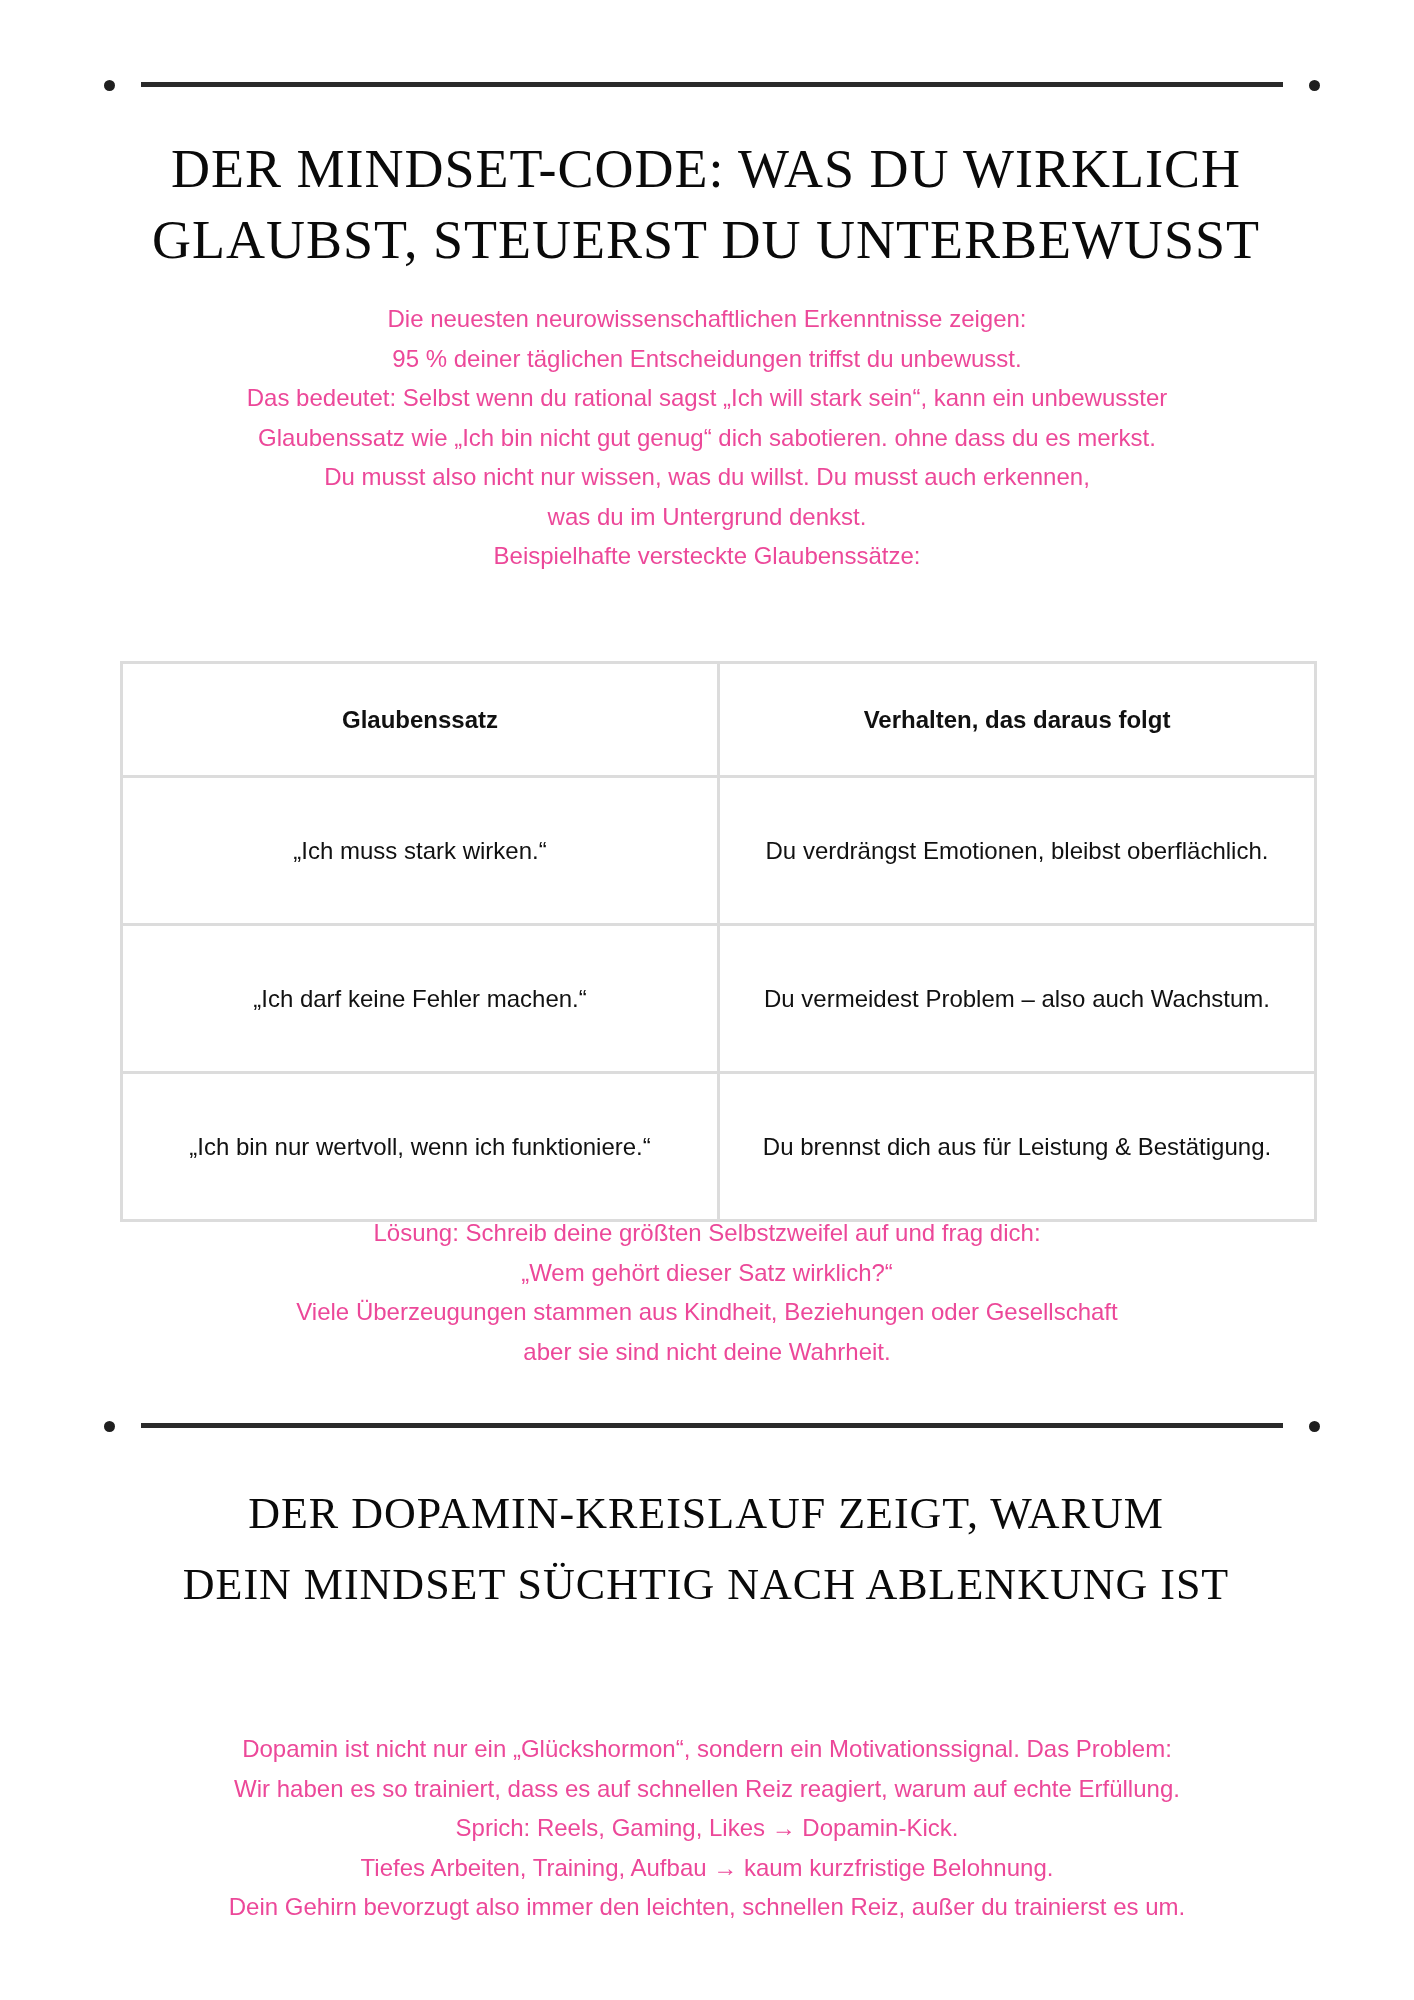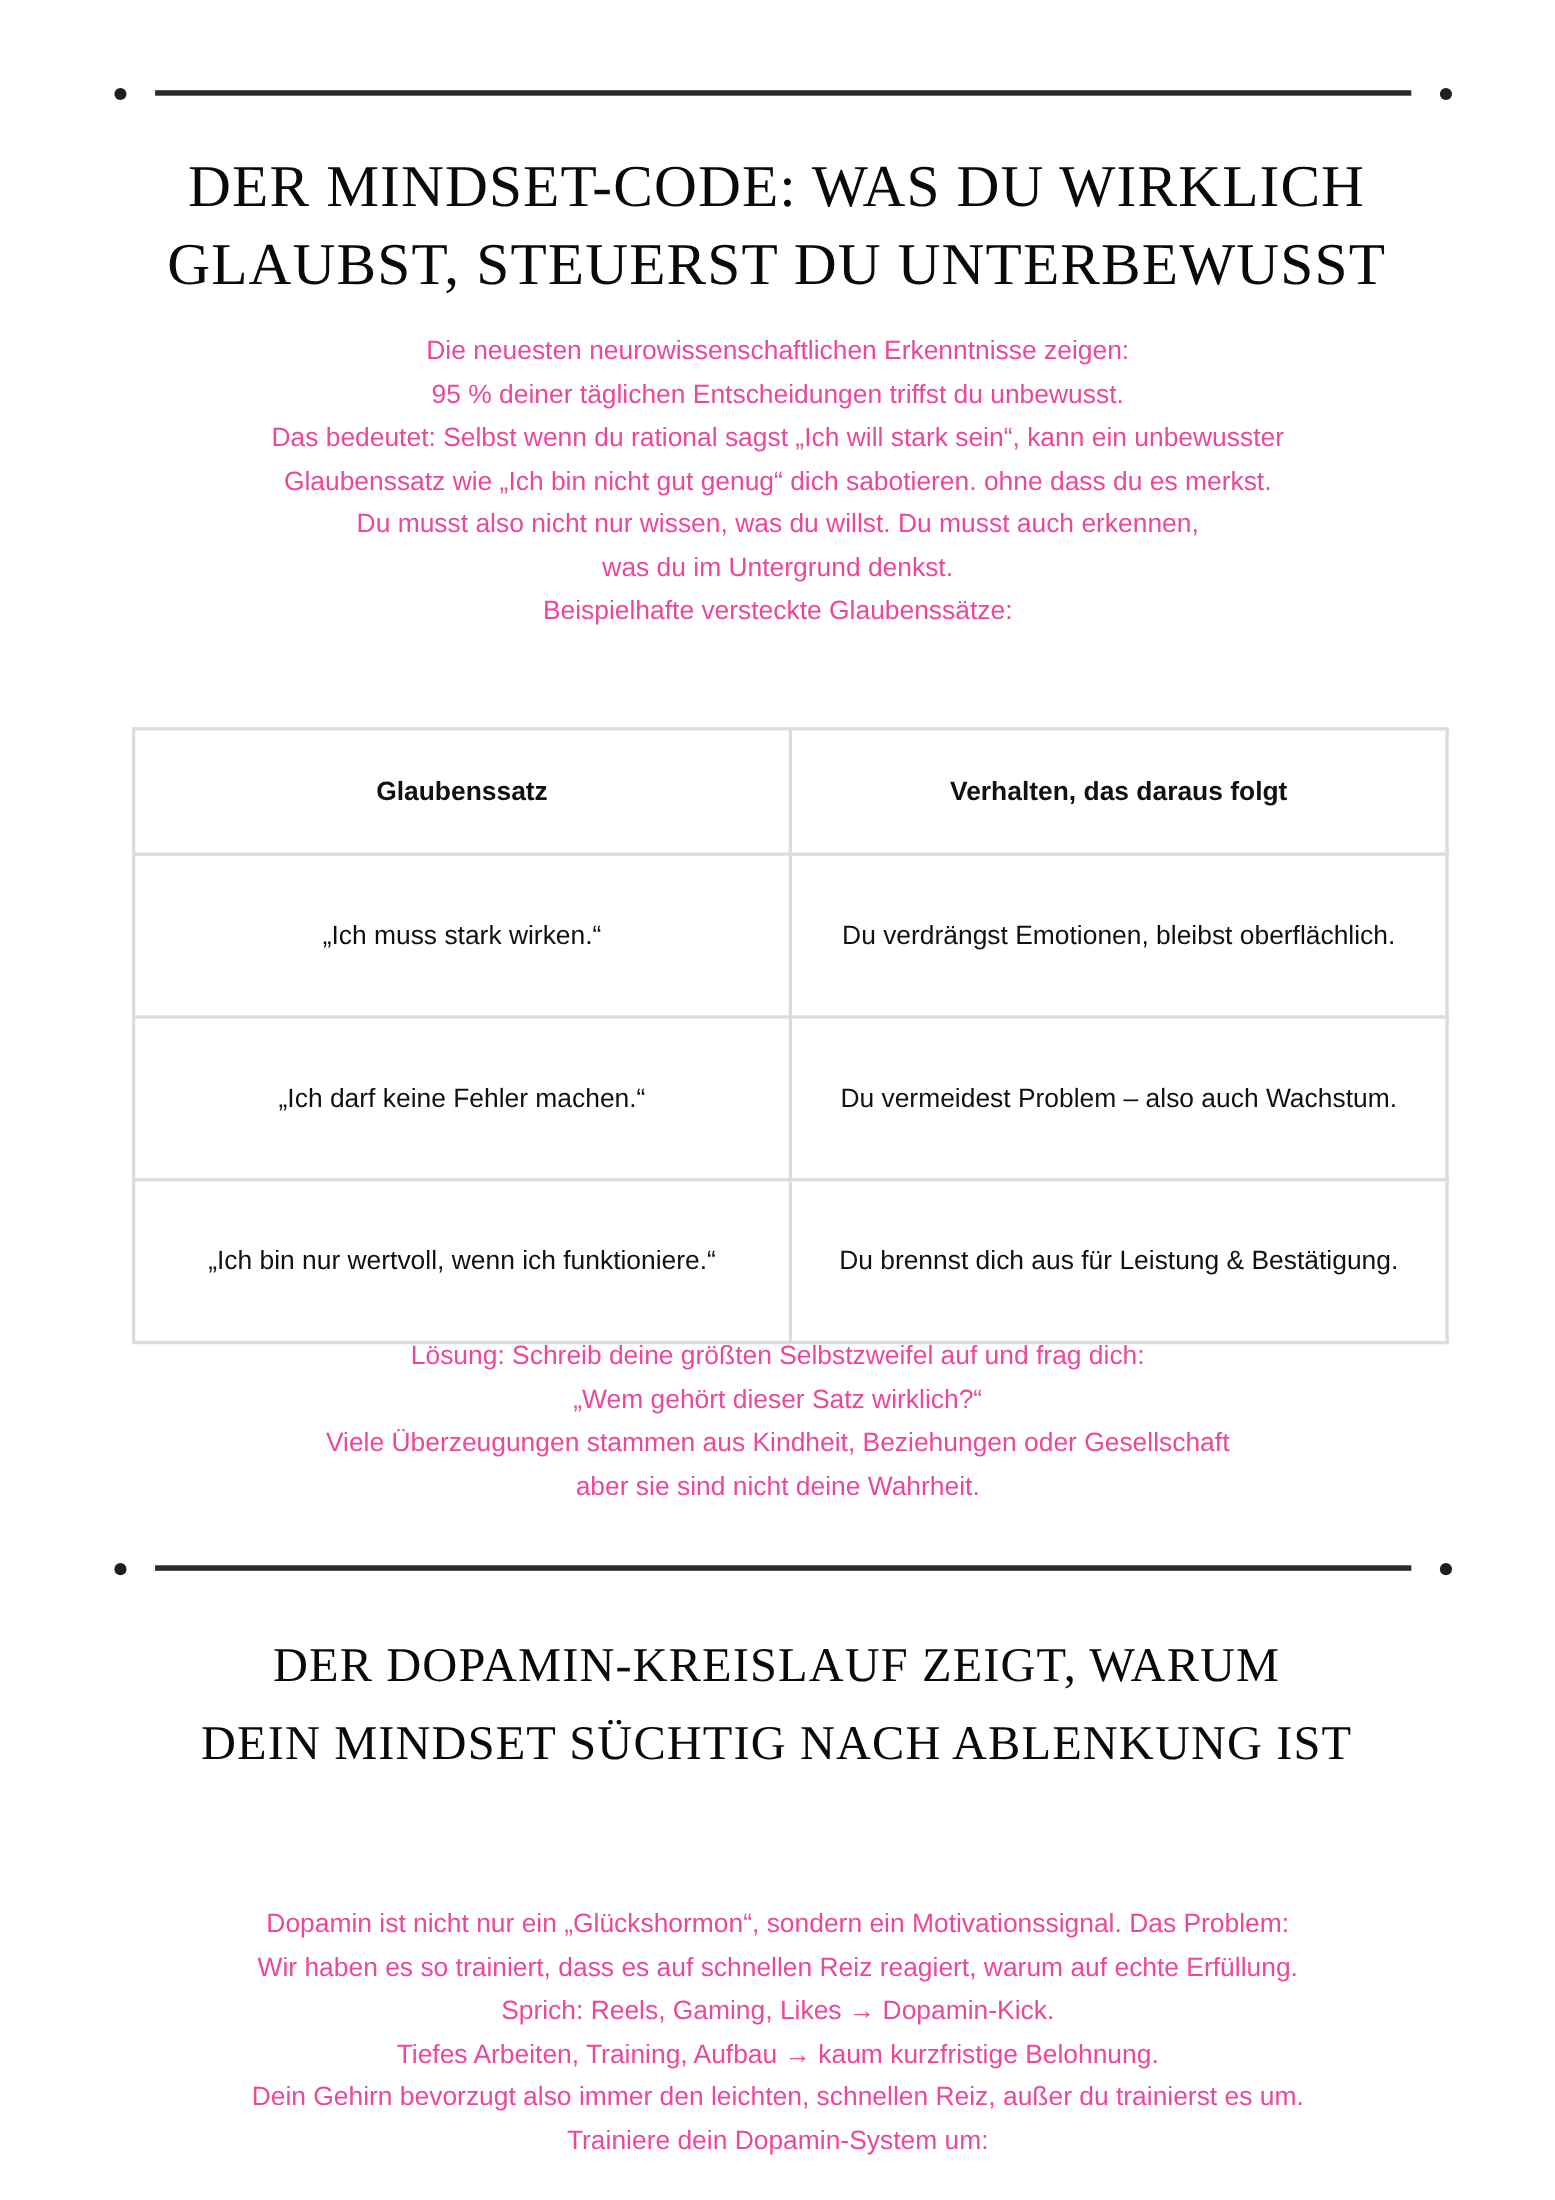--- a/index.html
+++ b/index.html
@@ -87,14 +87,13 @@
   <span class="line">Der Dopamin-Kreislauf zeigt, warum</span>
   <span class="line">dein Mindset süchtig nach Ablenkung ist</span>
 </h1>
 
 <div class="para" style="top:1729px;">
   <span class="line"><span>Dopamin ist nicht nur ein „Glückshormon“, sondern ein </span><span class="b">Motivationssignal</span><span>. Das Problem:</span></span>
   <span class="line"><span>Wir haben es so trainiert, dass es auf </span><span class="b">schnellen Reiz</span><span> reagiert, warum auf echte Erfüllung.</span></span>
   <span class="line">Sprich: Reels, Gaming, Likes → Dopamin-Kick.</span>
   <span class="line">Tiefes Arbeiten, Training, Aufbau → kaum kurzfristige Belohnung.</span>
   <span class="line"><span>Dein Gehirn bevorzugt also immer den leichten, schnellen Reiz, </span><span class="b">außer du trainierst es um.</span></span>
-  <span class="line b">Trainiere dein Dopamin-System um:</span>
 </div>
 
 </body></html>

